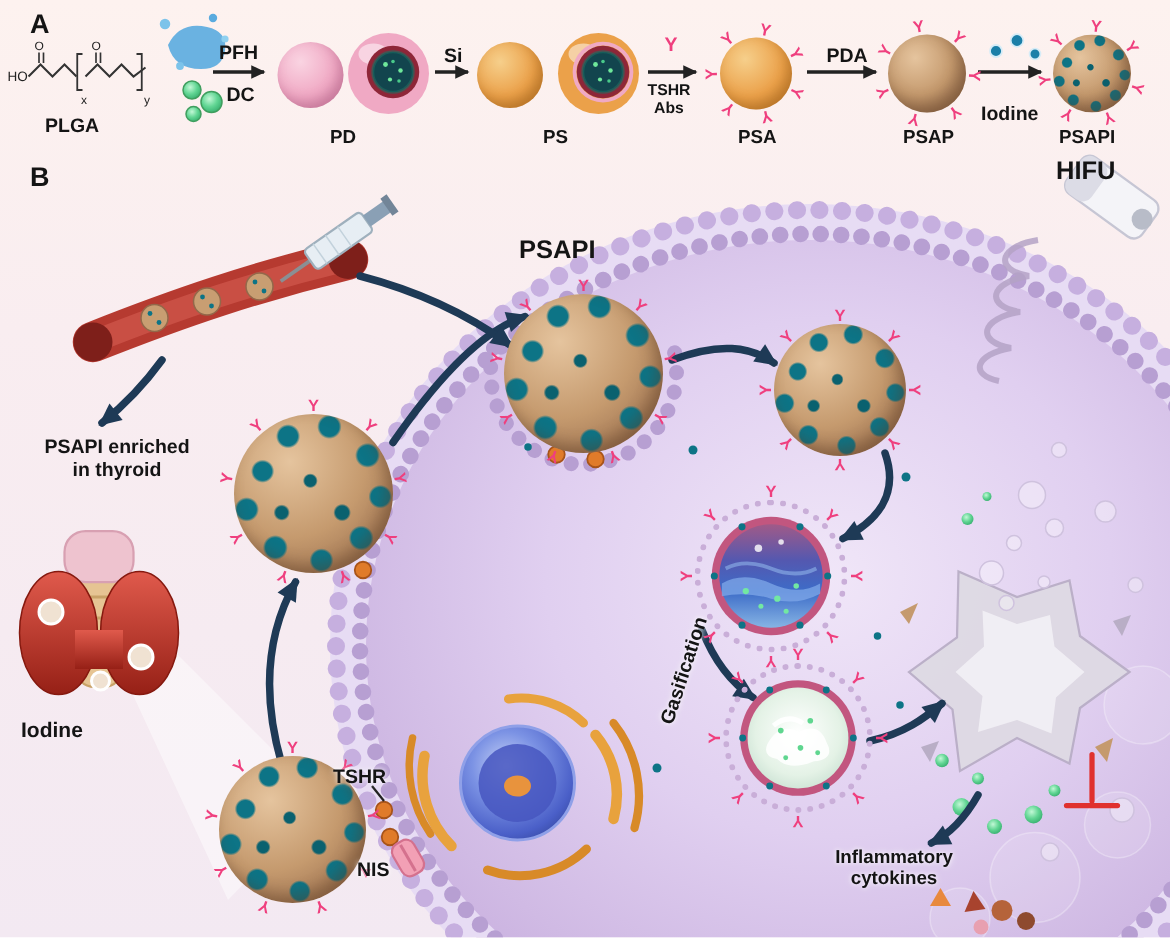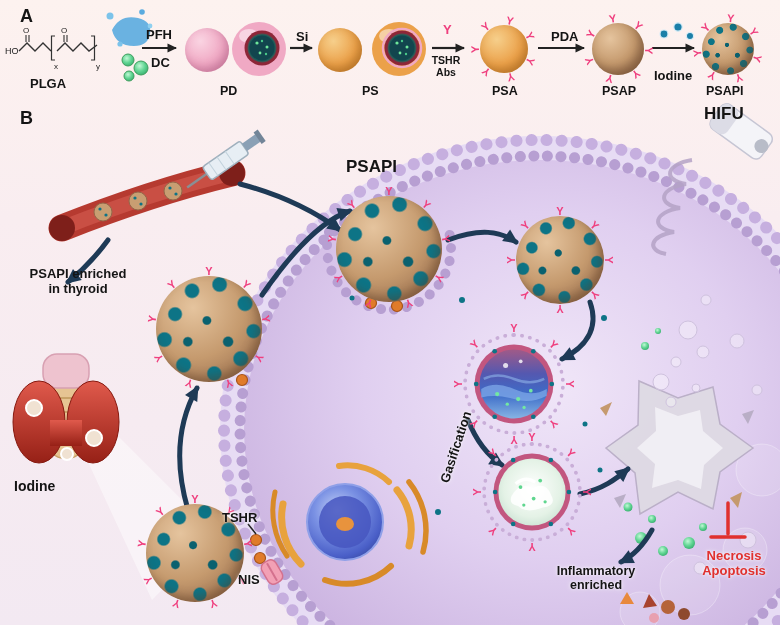--- a/index.html
+++ b/index.html
@@ -460,30 +460,26 @@
   <div class="lbl sz13" style="left:443px;top:22px;color:#ef3f7e">Y</div>
   <div class="lbl sz12" style="left:492px;top:84px">PSA</div>
   <div class="lbl sz11" style="left:551px;top:29px">PDA</div>
   <div class="lbl sz12" style="left:602px;top:84px">PSAP</div>
   <div class="lbl sz11" style="left:654px;top:68px">Iodine</div>
   <div class="lbl sz12" style="left:706px;top:84px">PSAPI</div>
 
   <div class="lbl sz18" style="left:20px;top:108px">B</div>
   <div class="lbl sz15" style="left:704px;top:104px">HIFU</div>
   <div class="lbl sz15" style="left:346px;top:157px">PSAPI</div>
-  <div class="lbl sz13 center" style="left:14px;top:266px;width:128px">
+  <div class="lbl sz13 center" style="left:14px;top:290px;width:128px">
     <span class="blk">PSAPI enriched</span>
     <span class="blk">in thyroid</span>
   </div>
   <div class="lbl sz14" style="left:14px;top:478px">Iodine</div>
   <div class="lbl sz13 halo" style="left:222px;top:510px">TSHR</div>
   <div class="lbl sz13 halo" style="left:238px;top:572px">NIS</div>
   <div class="lbl sz13 halo" style="left:437px;top:480px;transform:rotate(-72deg);transform-origin:0 0">Gasification</div>
   <div class="lbl sz12 center halo" style="left:548px;top:564px;width:96px">
     <span class="blk">Inflammatory</span>
-    <span class="blk">enriched</span>
+    <span class="blk">cytokines</span>
   </div>
-  <div class="lbl sz13 center red halo" style="left:694px;top:548px;width:80px">
-    <span class="blk">Necrosis</span>
-    <span class="blk">Apoptosis</span>
-  </div>
 
 </div>
 
 </body></html>

